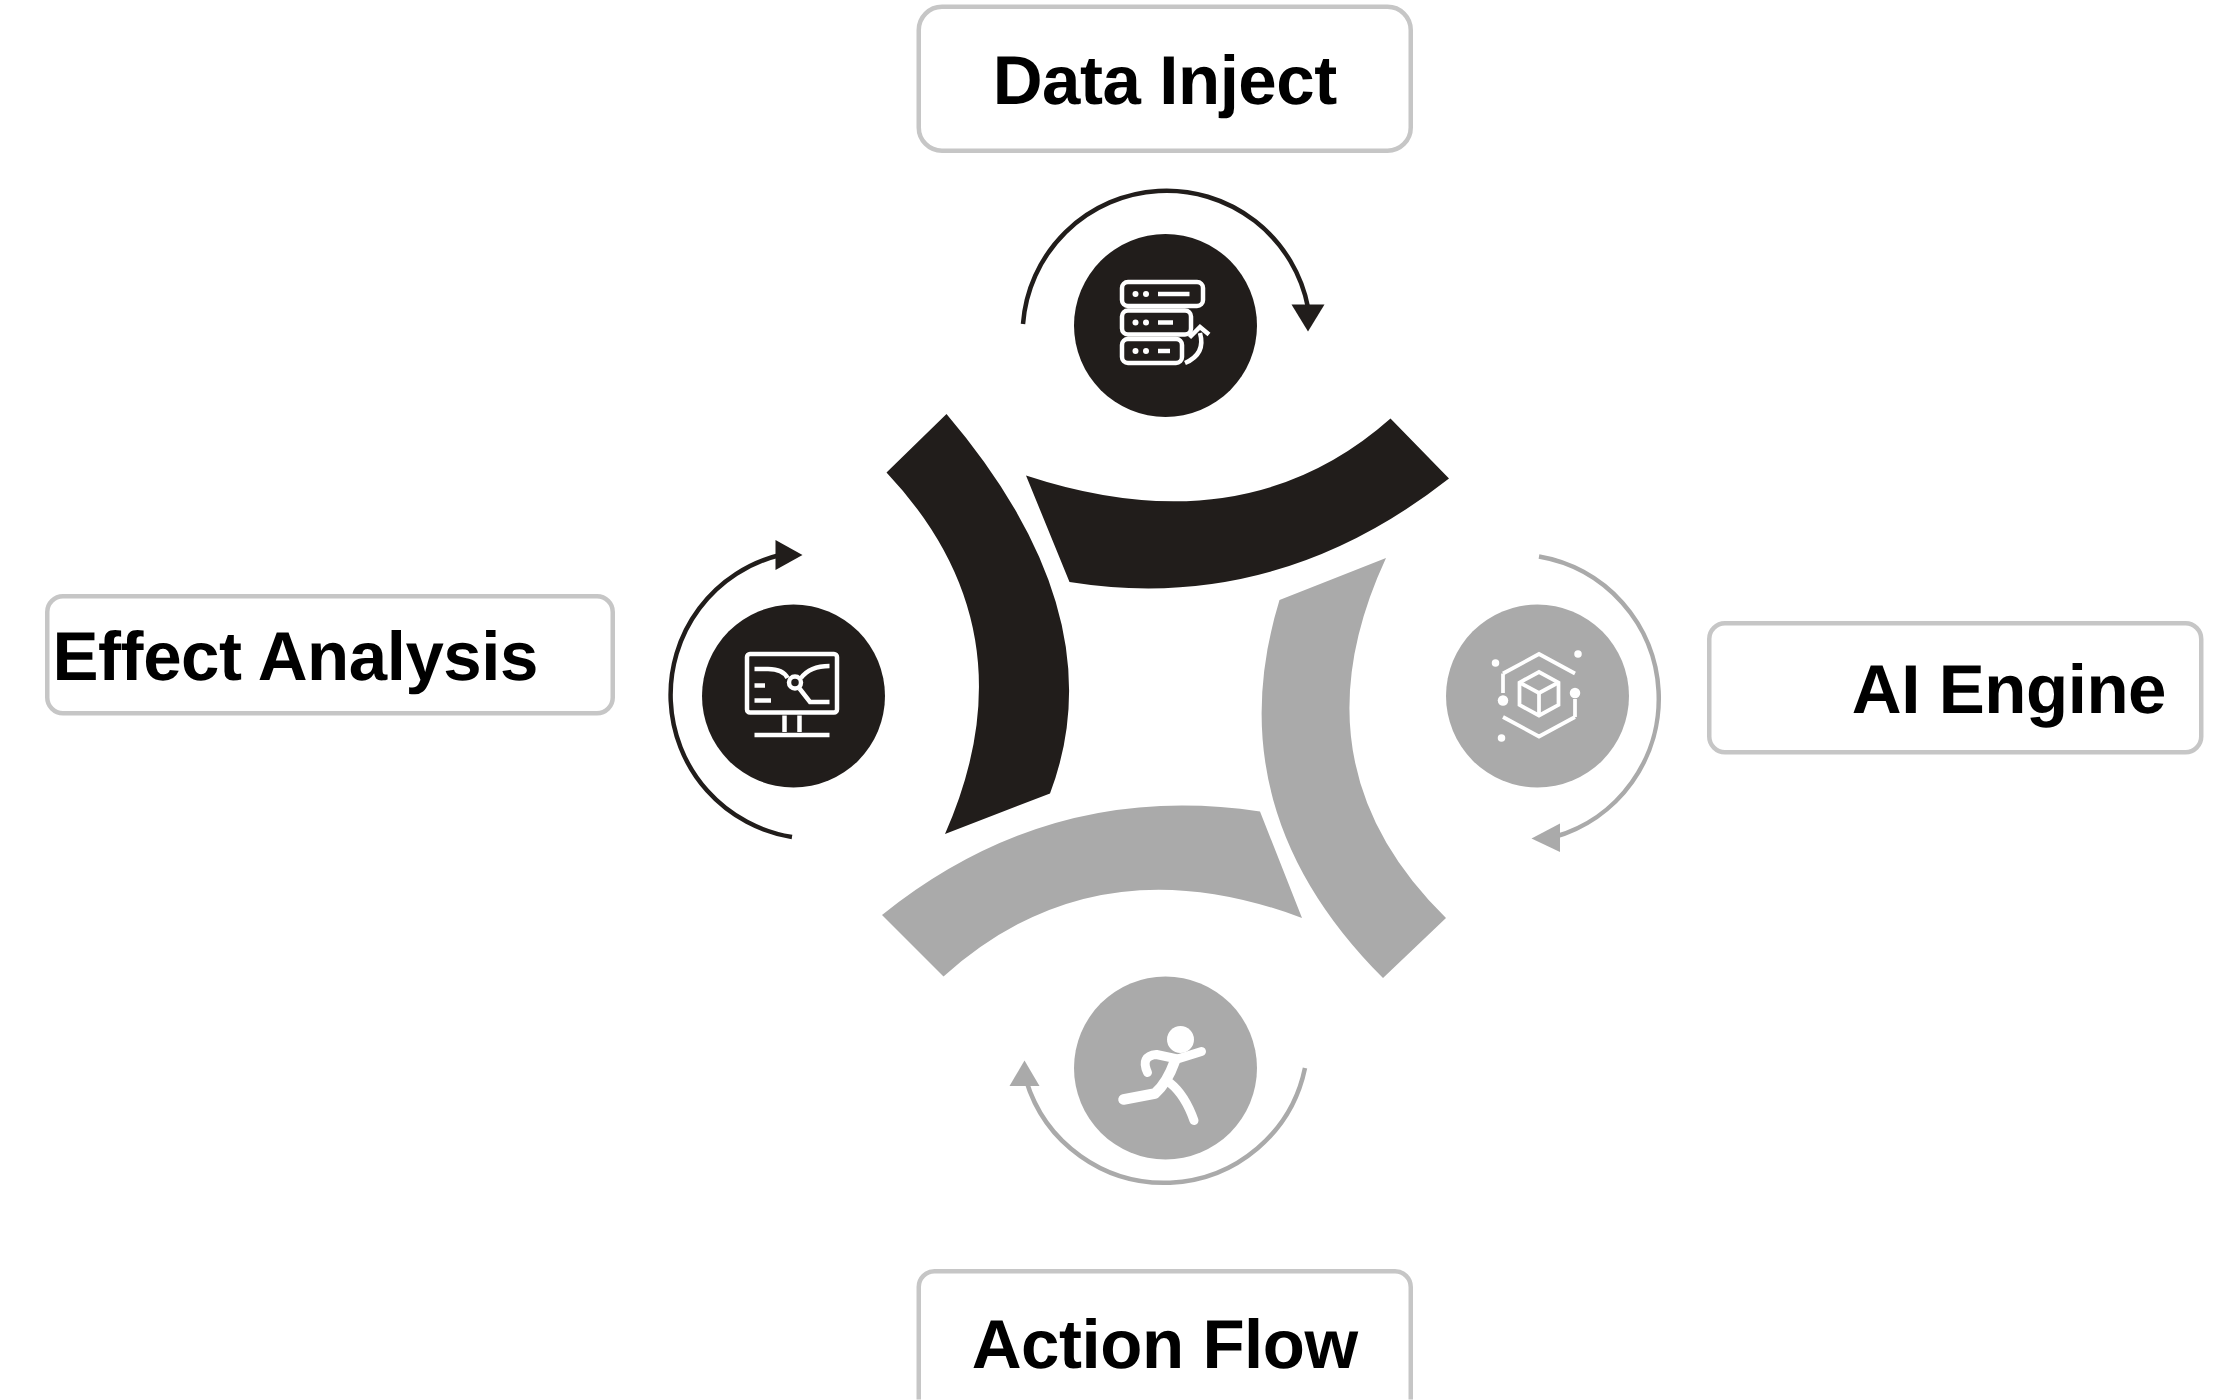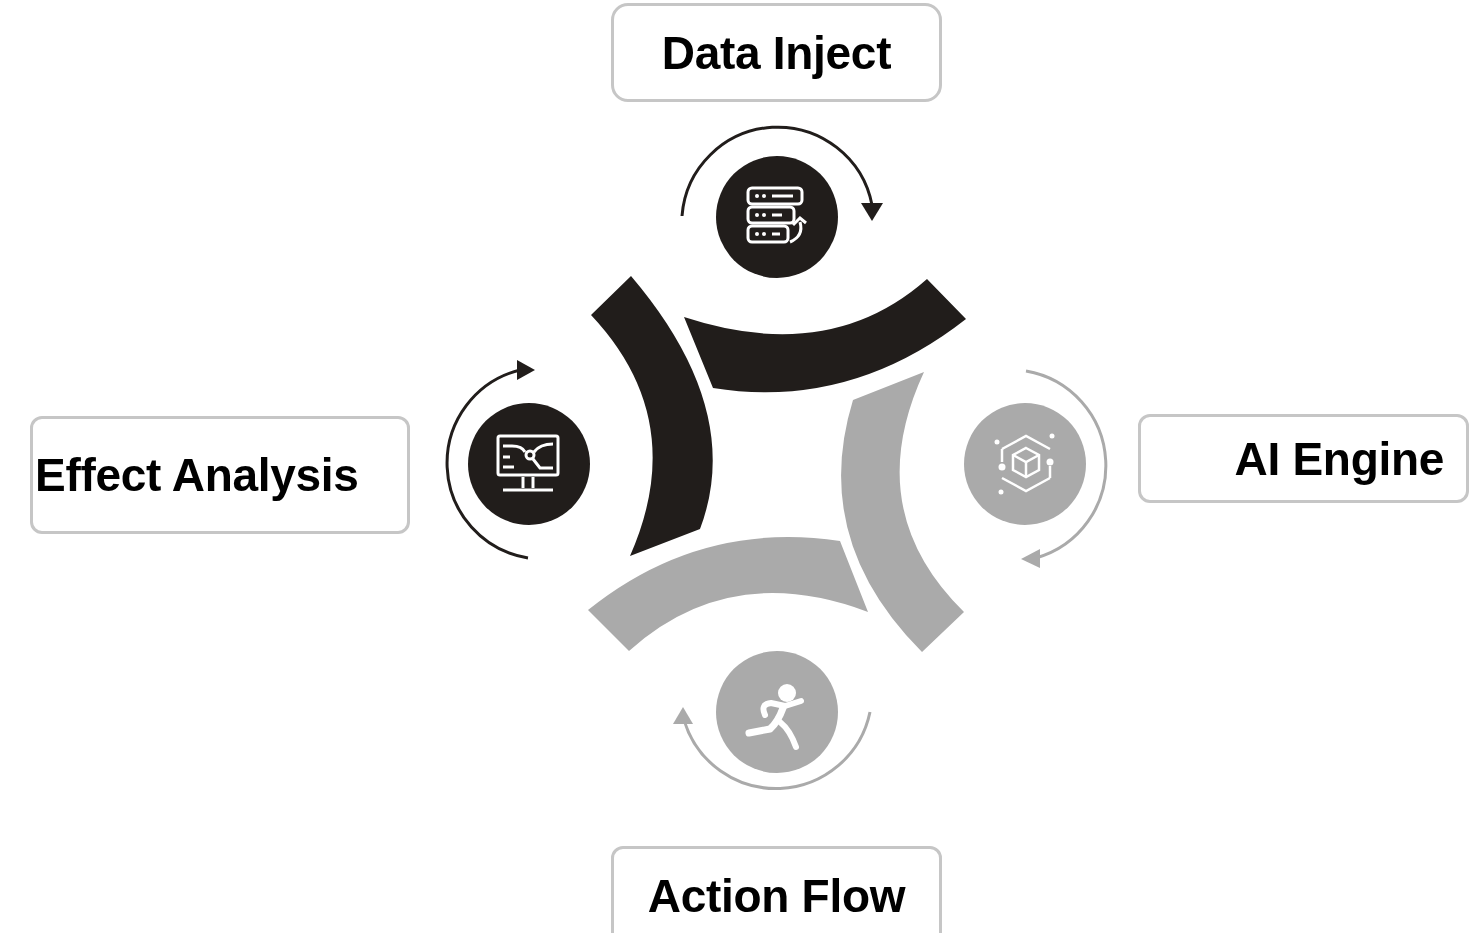--- a/index.html
+++ b/index.html
@@ -5,21 +5,21 @@
   html, body { margin:0; padding:0; background:#ffffff; }
   body { width:1475px; height:933px; position:relative; overflow:hidden; font-family:"Liberation Sans", sans-serif; }
   svg.stage { position:absolute; left:0; top:0; }
   .label-box {
     position:absolute; box-sizing:border-box;
     border:3px solid #c6c6c6; border-radius:12px; background:#fff;
     display:flex; align-items:center; justify-content:center;
     font-weight:bold; font-size:46px; color:#000; letter-spacing:-0.3px;
   }
   #lbl-top { left:611px; top:3px; width:331px; height:99px;border-radius:17px; }
-  #lbl-left { left:30px; top:416px; width:380px; height:118px; justify-content:flex-start; padding-left:2px; }
+  #lbl-left { left:30px; top:396px; width:380px; height:81px; justify-content:flex-start; padding-left:2px; }
   #lbl-right { left:1138px; top:414px; width:331px; height:89px; justify-content:flex-end; padding-right:22px; }
   #lbl-bottom { left:611px; top:822px; width:331px; height:99px;margin-top:24px; }
 </style>
 </head>
 <body>
 
 <svg class="stage" width="1475" height="933" viewBox="0 0 1475 933">
   <defs>
     <marker id="arrowDark" markerWidth="10" markerHeight="10" refX="5" refY="5" orient="auto" markerUnits="userSpaceOnUse">
     </marker>

